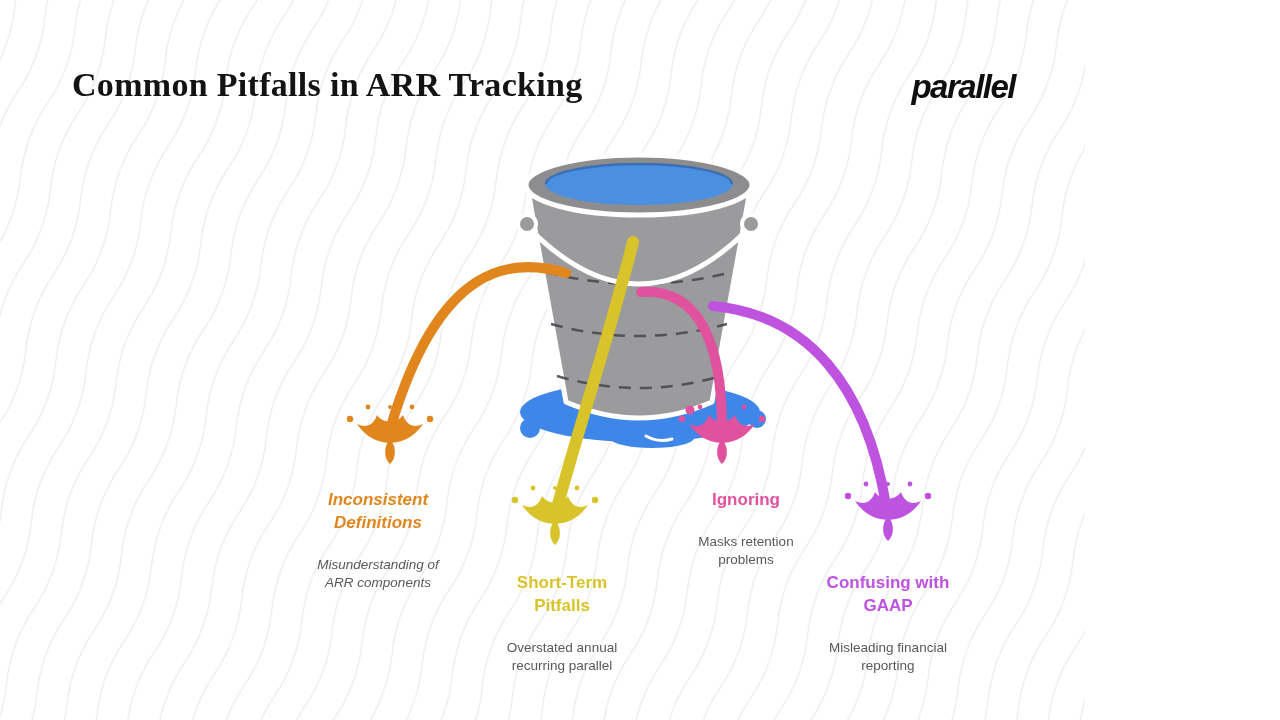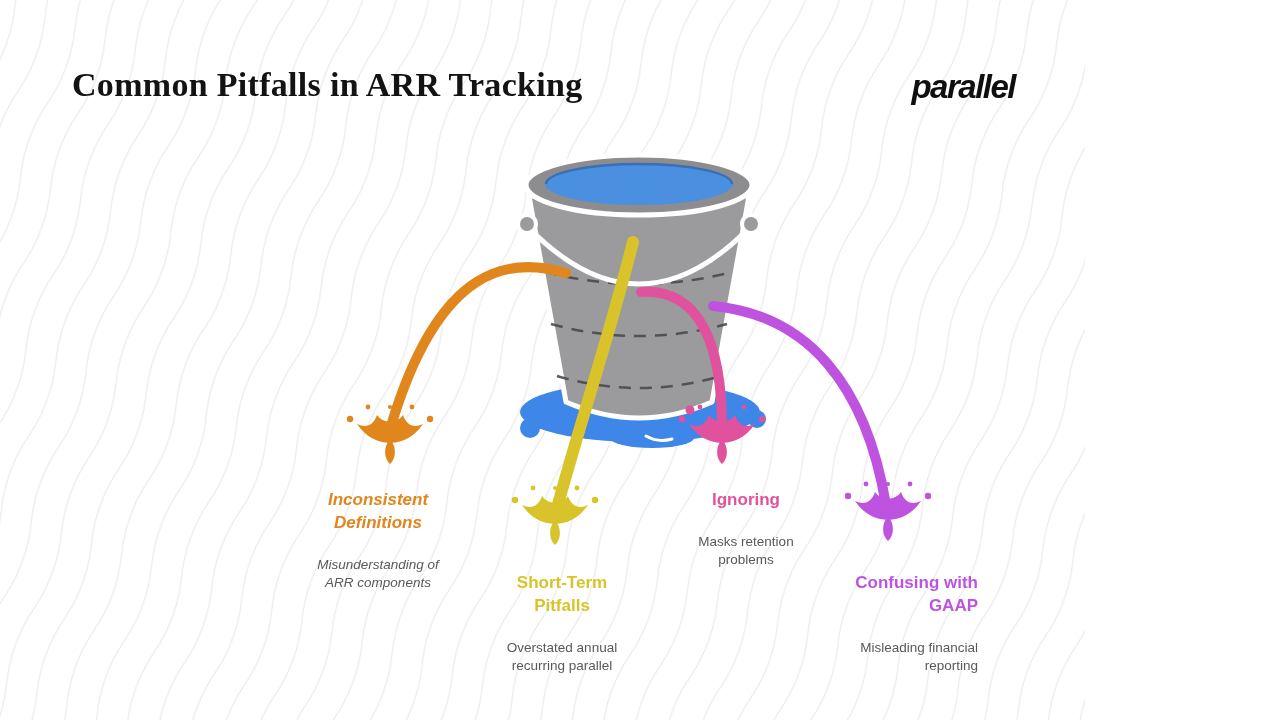--- a/index.html
+++ b/index.html
@@ -17,21 +17,21 @@
     position:absolute; top:68px; right:70px;
     font-family:"Liberation Sans", sans-serif; font-size:33px; font-weight:700;
     letter-spacing:-1.5px; color:#0f0f0f;font-style:italic;
   }
   .pitfall { position:absolute; width:180px; text-align:center; }
   .pitfall-title { font-size:17px; font-weight:700; line-height:23px; }
   .pitfall-desc  { margin-top:22px; font-size:13.5px; line-height:18px; color:#58595b; }
   .p0 { left:288px; top:488px;font-style:italic; }
   .p1 { left:472px; top:571px; }
   .p2 { left:656px; top:488px; }
-  .p3 { left:798px; top:571px;text-align:right; }
+  .p3 { left:798px; top:571px; }
 </style>
 </head>
 <body>
 
 <div class="slide">
 
   <svg class="scene" viewBox="0 0 1280 720">
     <defs>
       <pattern id="bgwaves" width="160" height="128" patternUnits="userSpaceOnUse" patternTransform="rotate(-70)">
         <g fill="none" stroke="#e6e6e6" stroke-width="1.1">

